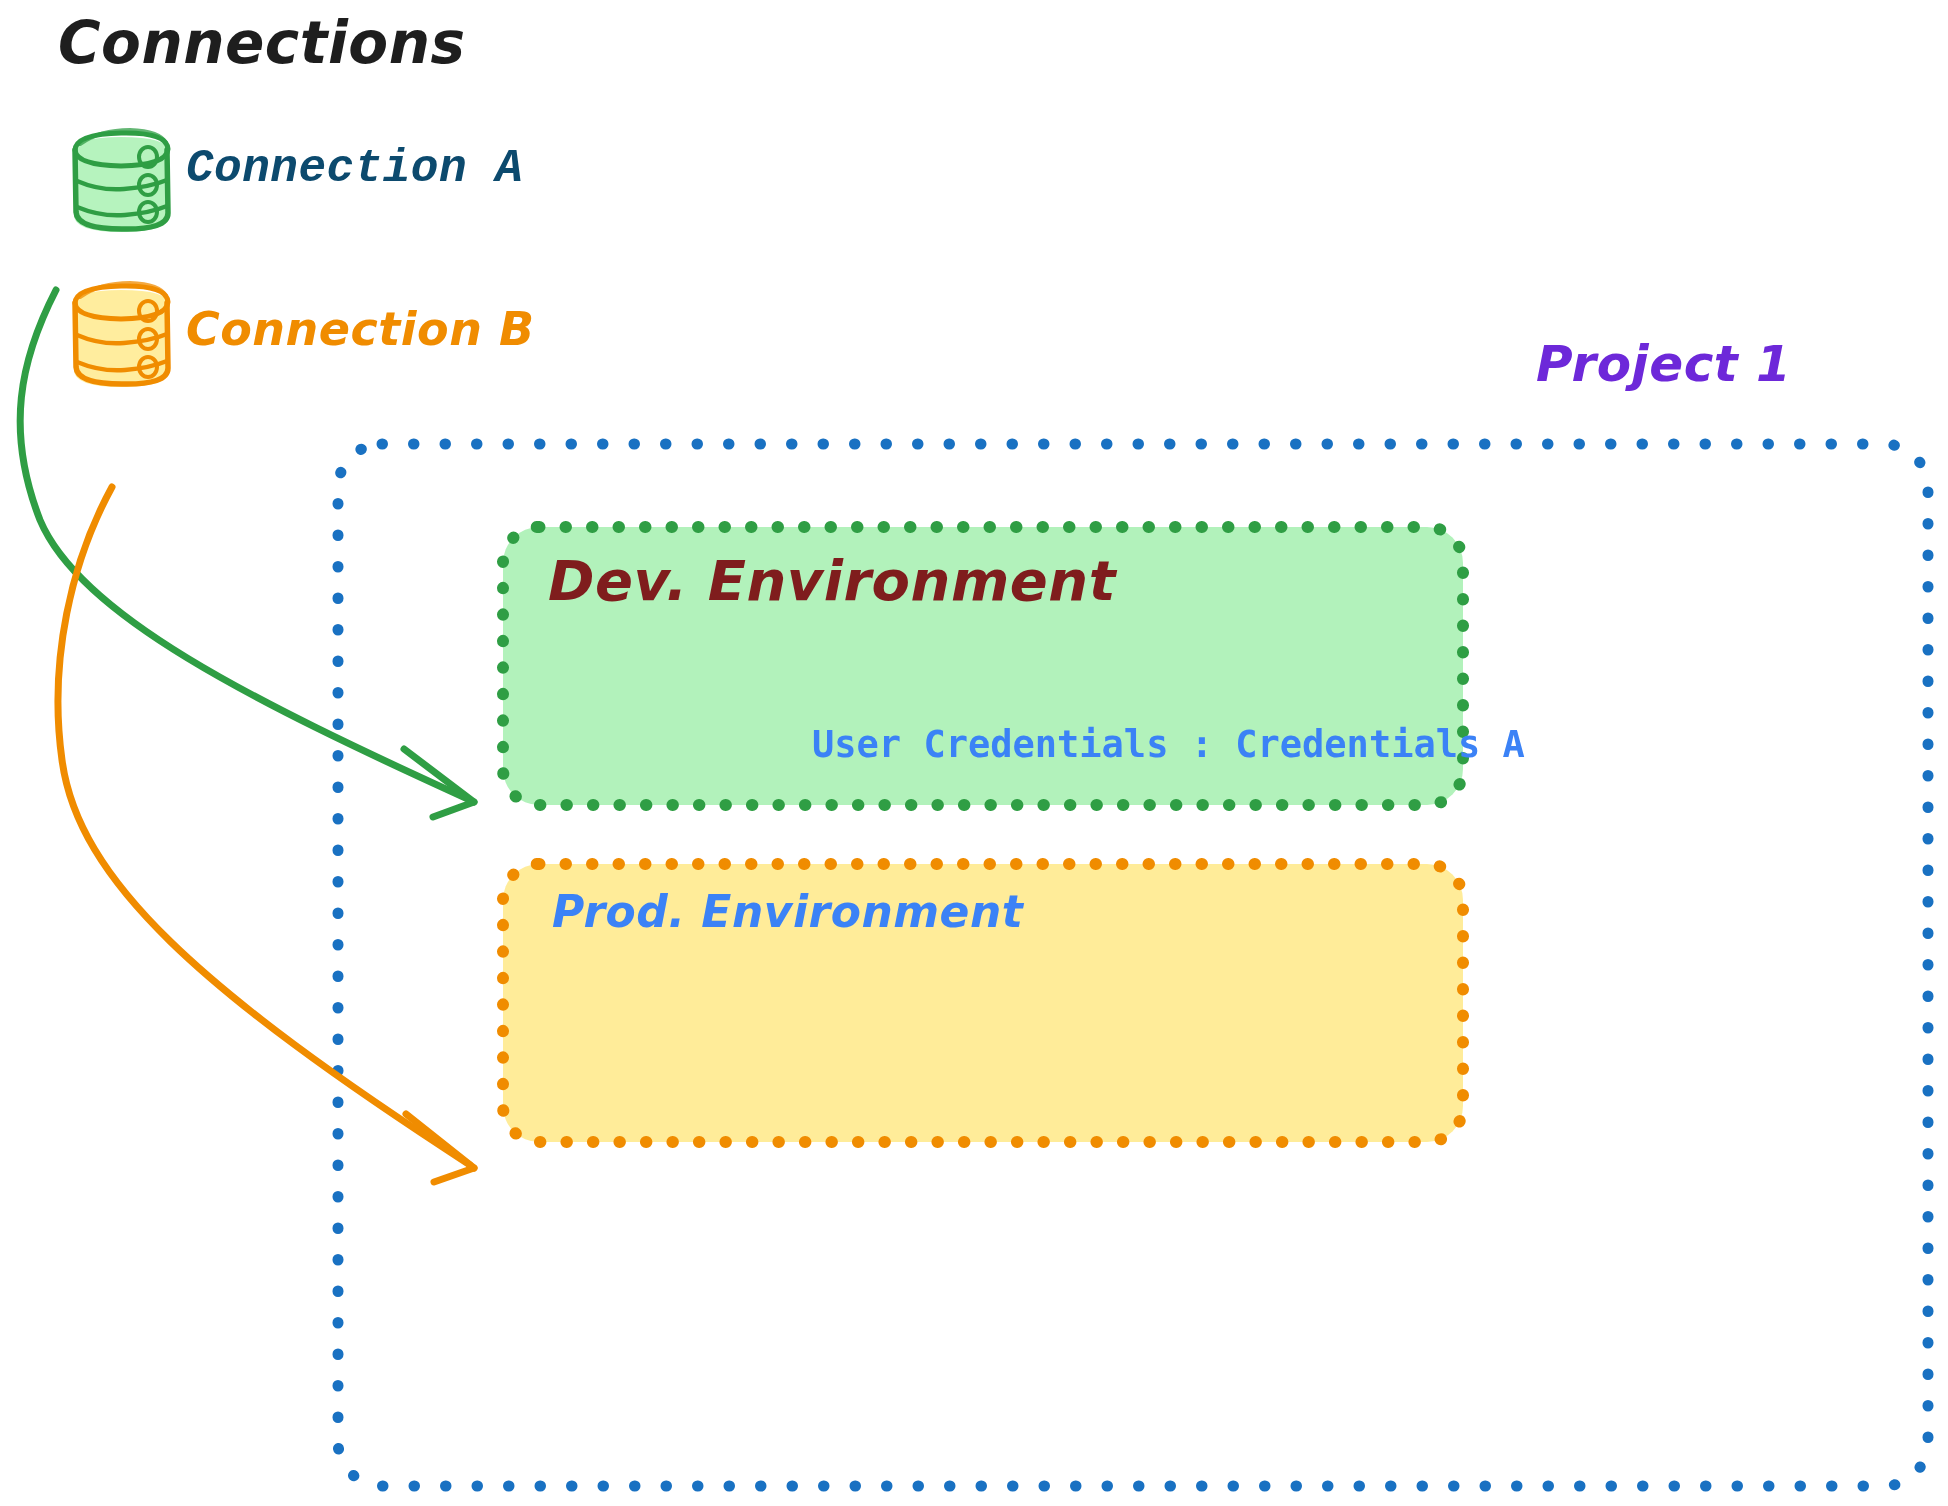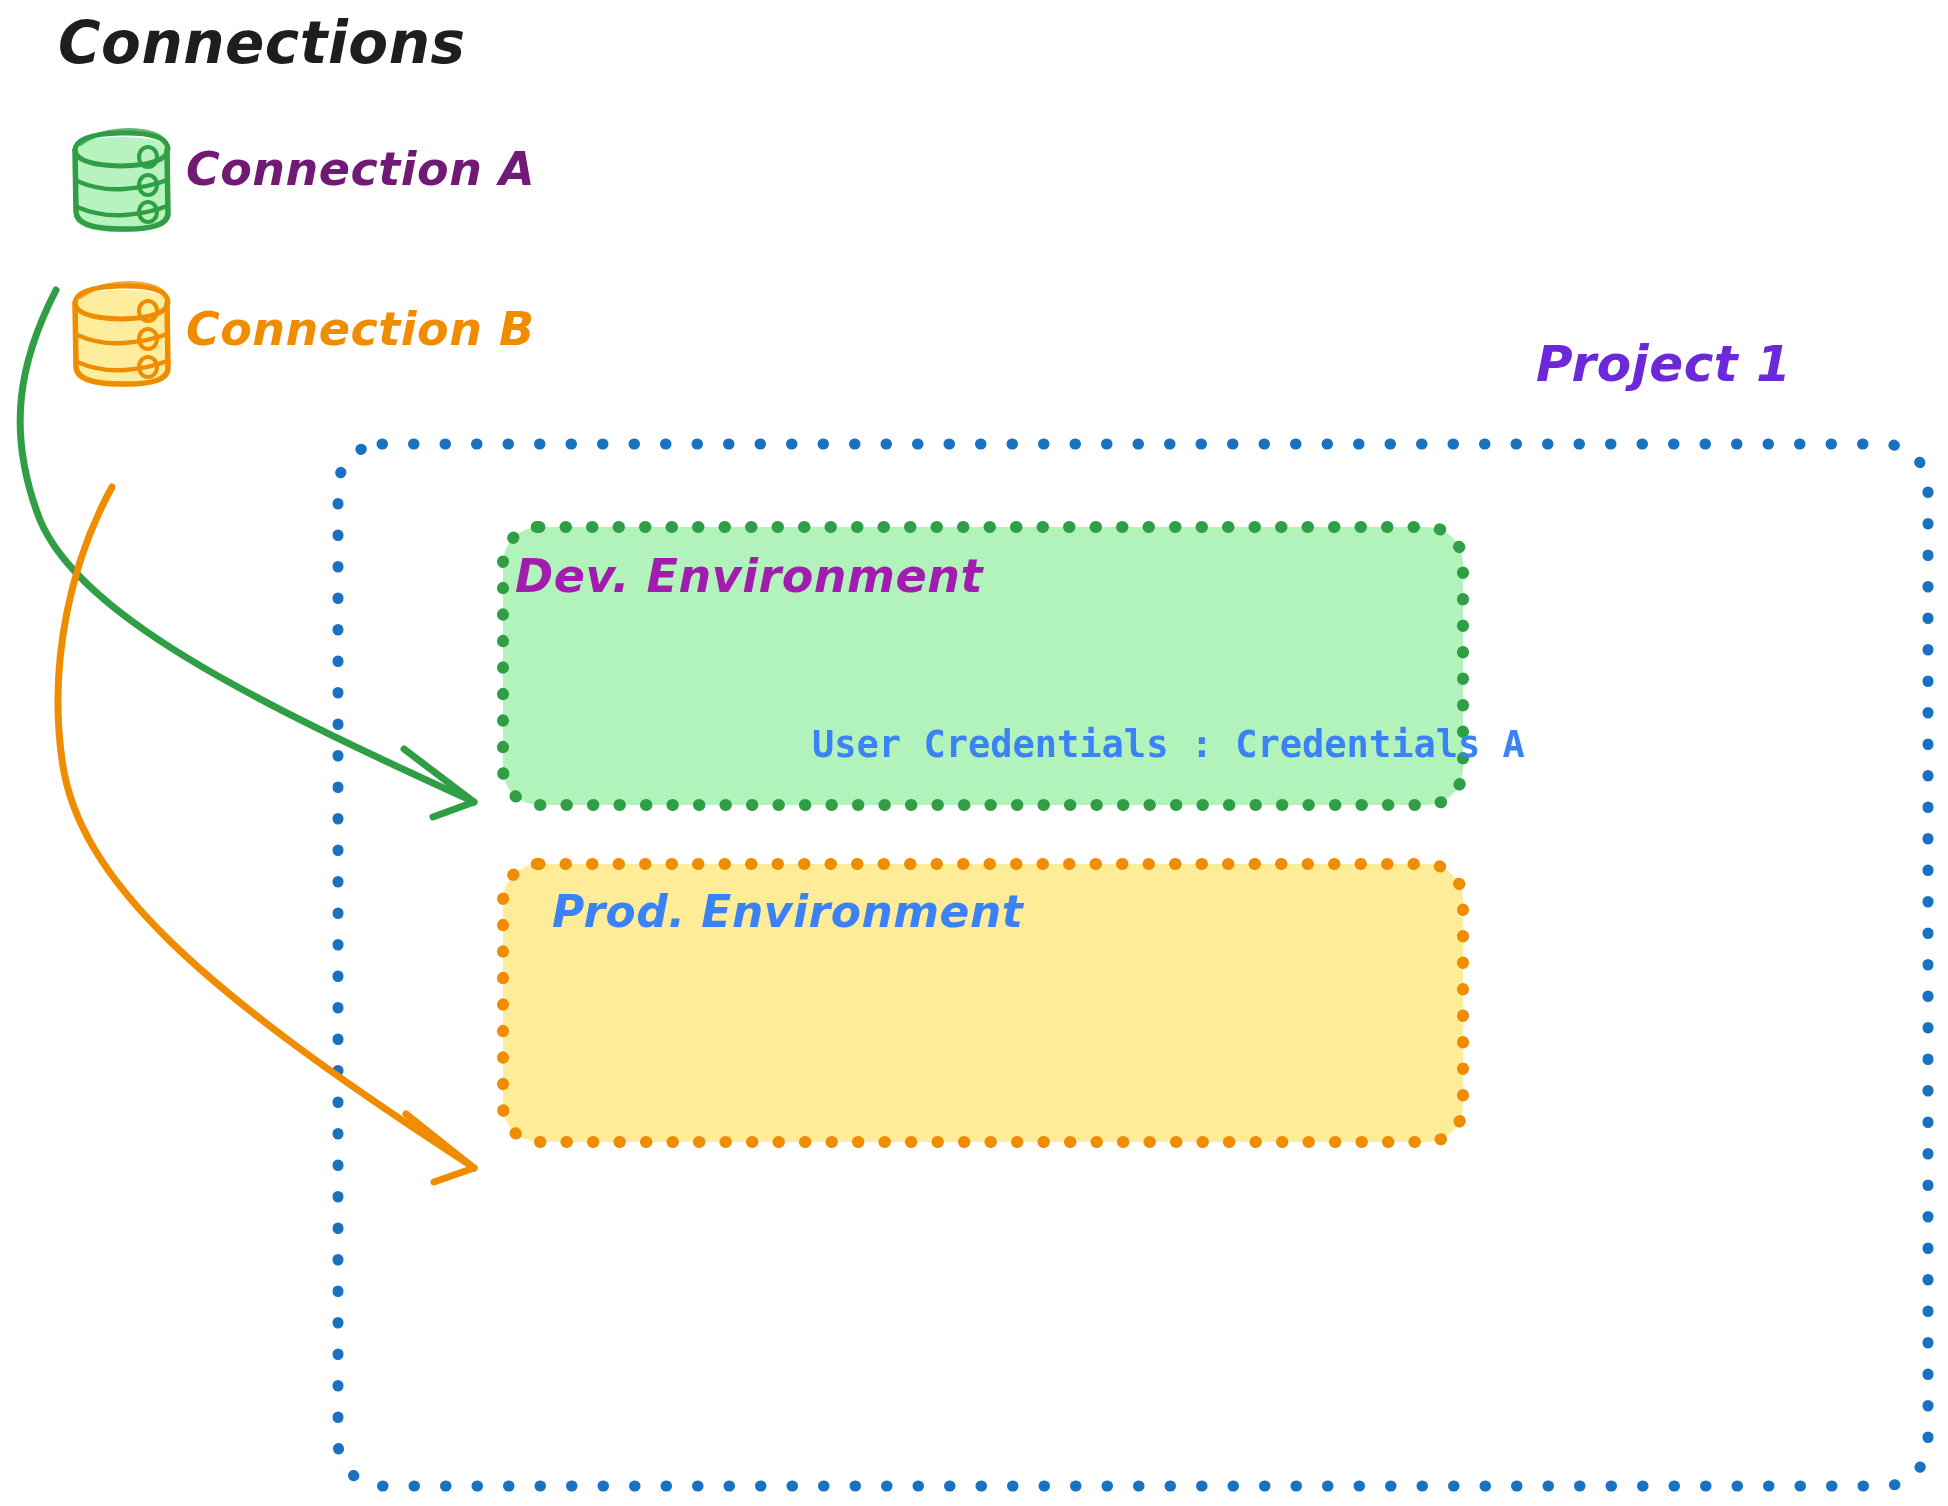--- a/index.html
+++ b/index.html
@@ -43,39 +43,40 @@
   #heading-connections {
     left: 58px;
     top: 14px;
     font-size: 58px;
     color: #1e1e1e;
   }
   #label-connection-a {
     left: 186px;
     top: 146px;
     font-size: 46px;
-    color: #701a75;
+    color: #0c4a6e;
+    font-family: Liberation Mono, monospace;
   }
   #label-connection-b {
     left: 186px;
     top: 306px;
     font-size: 46px;
     color: #f08c00;
   }
   #label-project-title {
     left: 1536px;
     top: 339px;
     font-size: 50px;
     color: #6d28d9;
   }
   #label-dev-env {
-    left: 515px;
+    left: 548px;
     top: 553px;
-    font-size: 46px;
-    color: #a21caf;
+    font-size: 56px;
+    color: #7f1d1d;
   }
   #label-prod-env {
     left: 552px;
     top: 890px;
     font-size: 44px;
     color: #3b82f6;
   }
   #label-dev-credentials {
     left: 812px;
     top: 726px;

